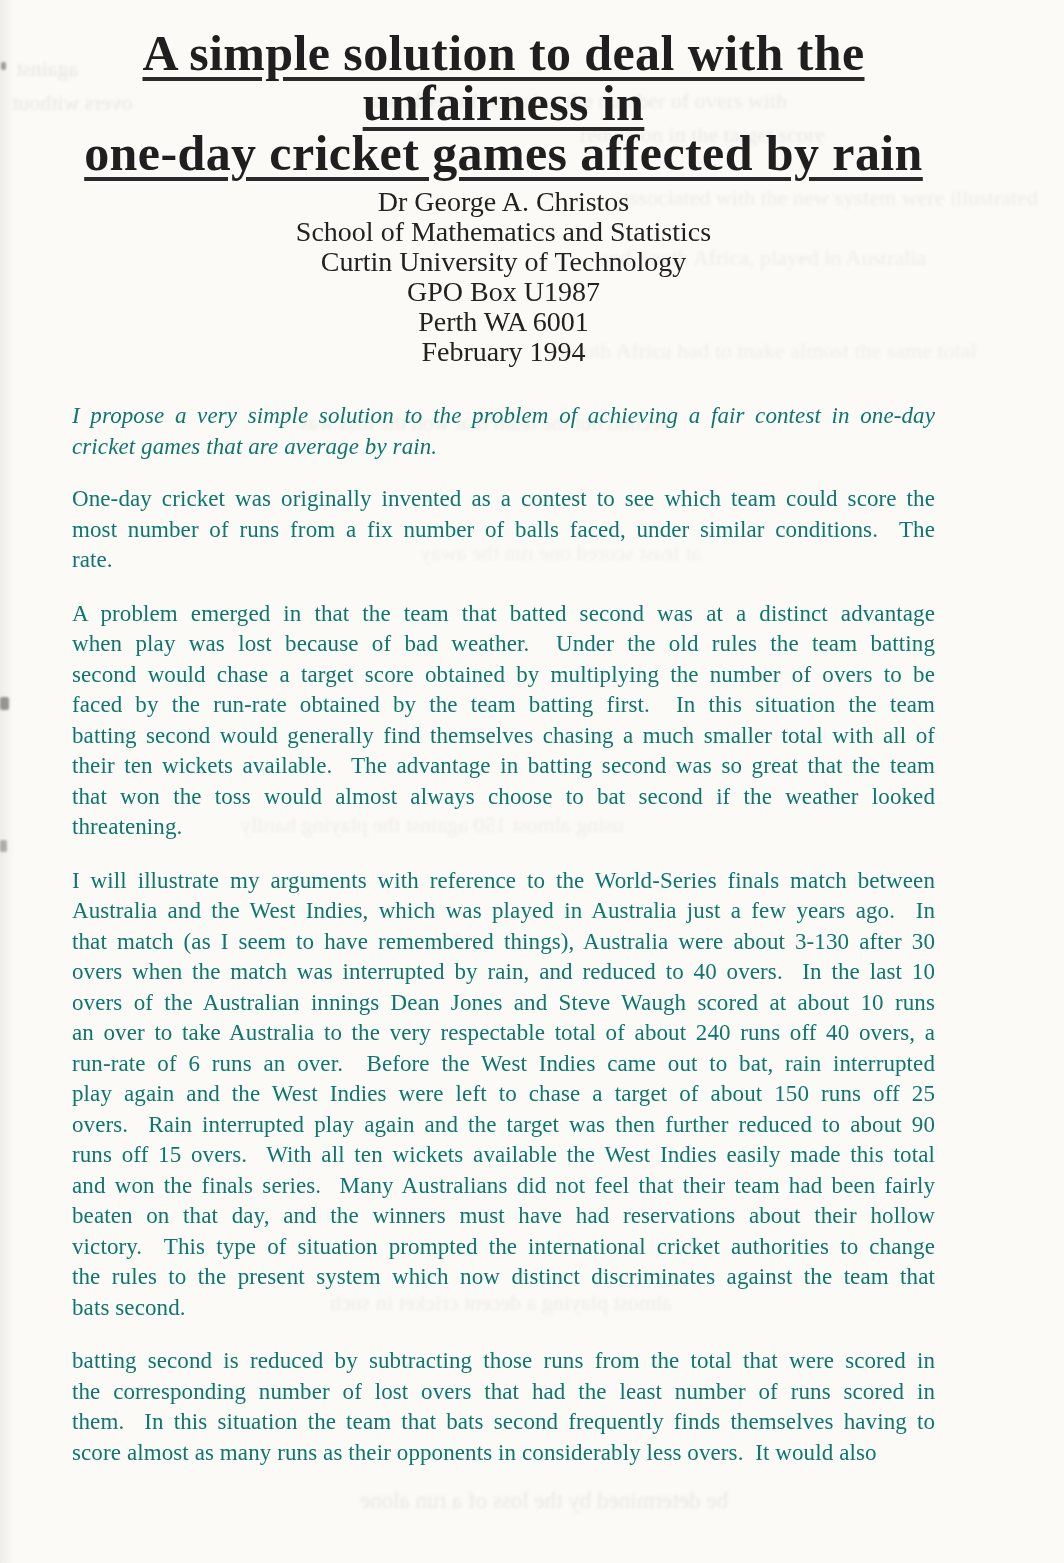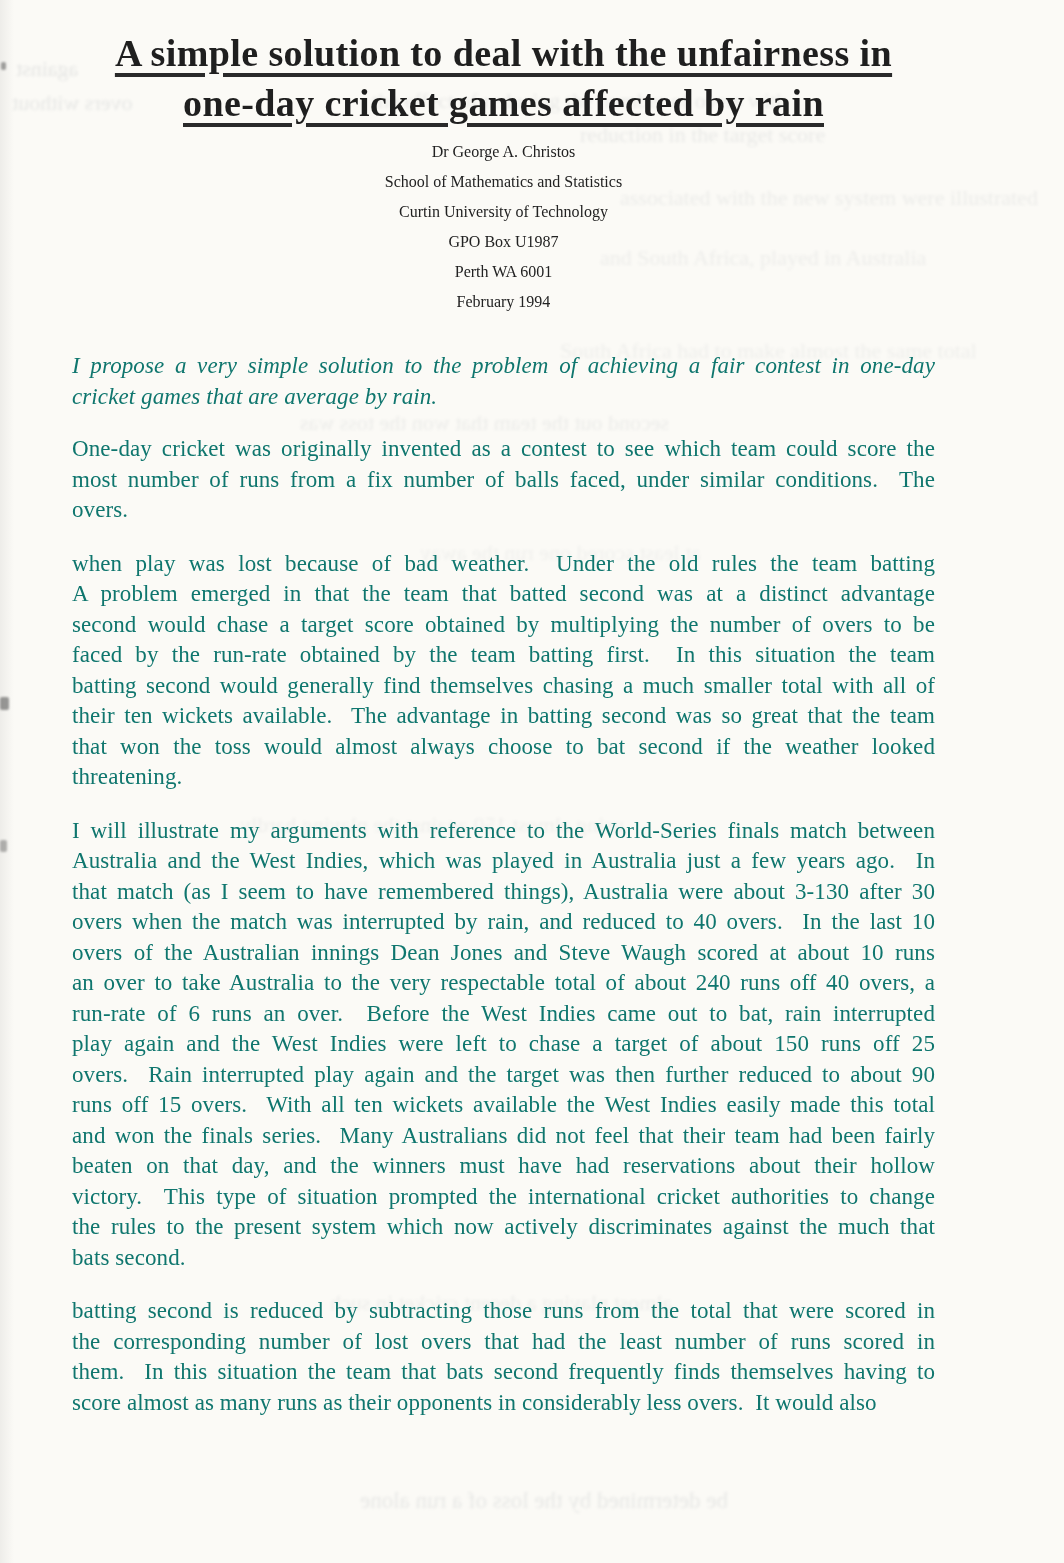--- a/index.html
+++ b/index.html
@@ -16,37 +16,37 @@
     content:"";position:absolute;left:0;top:0;bottom:0;width:14px;
     background:linear-gradient(to right, rgba(120,120,120,.10), rgba(120,120,120,0));
     pointer-events:none;
   }
   .content{
     position:absolute;left:72px;top:0;width:863px;
   }
   .title{
     margin:28px 0 0 0;
     text-align:center;
-    font-size:38px;
+    font-size:50px;
     line-height:50px;
     font-weight:bold;
     color:#1f1f1f;
     letter-spacing:.4px;
   }
   .title-line{
     display:block;
     text-decoration:underline;
     text-decoration-thickness:4px;
     text-underline-offset:7px;
     text-decoration-color:#2a2a2a;
   }
   .author-block{
     margin-top:9px;
     text-align:center;
-    font-size:16px;
+    font-size:28px;
     line-height:30px;
     color:#222;
   }
   .block{margin:0;}
   .block.abstract{margin-top:34px;font-style:italic;}
   .block.paragraph{margin-top:23px;}
   .block.abstract + .block.paragraph{margin-top:22px;}
   .jline{
     font-size:23px;
     line-height:30.5px;
@@ -110,25 +110,25 @@
       </div>
 
     <div id="body-text">
         <div class="block abstract">
           <div class="jline">I propose a very simple solution to the problem of achieving a fair contest in one-day</div>
           <div class="jline last">cricket games that are average by rain.</div>
         </div>
         <div class="block paragraph">
           <div class="jline">One-day cricket was originally invented as a contest to see which team could score the</div>
           <div class="jline">most number of runs from a fix number of balls faced, under similar conditions.&nbsp; The</div>
-          <div class="jline last">overs.</div>
+          <div class="jline last">rate.</div>
         </div>
         <div class="block paragraph">
+          <div class="jline">A problem emerged in that the team that batted second was at a distinct advantage</div>
           <div class="jline">when play was lost because of bad weather.&nbsp; Under the old rules the team batting</div>
-          <div class="jline">A problem emerged in that the team that batted second was at a distinct advantage</div>
           <div class="jline">second would chase a target score obtained by multiplying the number of overs to be</div>
           <div class="jline">faced by the run-rate obtained by the team batting first.&nbsp; In this situation the team</div>
           <div class="jline">batting second would generally find themselves chasing a much smaller total with all of</div>
           <div class="jline">their ten wickets available.&nbsp; The advantage in batting second was so great that the team</div>
           <div class="jline">that won the toss would almost always choose to bat second if the weather looked</div>
           <div class="jline last">threatening.</div>
         </div>
         <div class="block paragraph">
           <div class="jline">I will illustrate my arguments with reference to the World-Series finals match between</div>
           <div class="jline">Australia and the West Indies, which was played in Australia just a few years ago.&nbsp; In</div>
@@ -136,21 +136,21 @@
           <div class="jline">overs when the match was interrupted by rain, and reduced to 40 overs.&nbsp; In the last 10</div>
           <div class="jline">overs of the Australian innings Dean Jones and Steve Waugh scored at about 10 runs</div>
           <div class="jline">an over to take Australia to the very respectable total of about 240 runs off 40 overs, a</div>
           <div class="jline">run-rate of 6 runs an over.&nbsp; Before the West Indies came out to bat, rain interrupted</div>
           <div class="jline">play again and the West Indies were left to chase a target of about 150 runs off 25</div>
           <div class="jline">overs.&nbsp; Rain interrupted play again and the target was then further reduced to about 90</div>
           <div class="jline">runs off 15 overs.&nbsp; With all ten wickets available the West Indies easily made this total</div>
           <div class="jline">and won the finals series.&nbsp; Many Australians did not feel that their team had been fairly</div>
           <div class="jline">beaten on that day, and the winners must have had reservations about their hollow</div>
           <div class="jline">victory.&nbsp; This type of situation prompted the international cricket authorities to change</div>
-          <div class="jline">the rules to the present system which now actively discriminates against the much that</div>
+          <div class="jline">the rules to the present system which now distinct discriminates against the team that</div>
           <div class="jline last">bats second.</div>
         </div>
         <div class="block paragraph">
           <div class="jline">batting second is reduced by subtracting those runs from the total that were scored in</div>
           <div class="jline">the corresponding number of lost overs that had the least number of runs scored in</div>
           <div class="jline">them.&nbsp; In this situation the team that bats second frequently finds themselves having to</div>
           <div class="jline last">score almost as many runs as their opponents in considerably less overs.&nbsp; It would also</div>
         </div>
       </div>
   </div>

